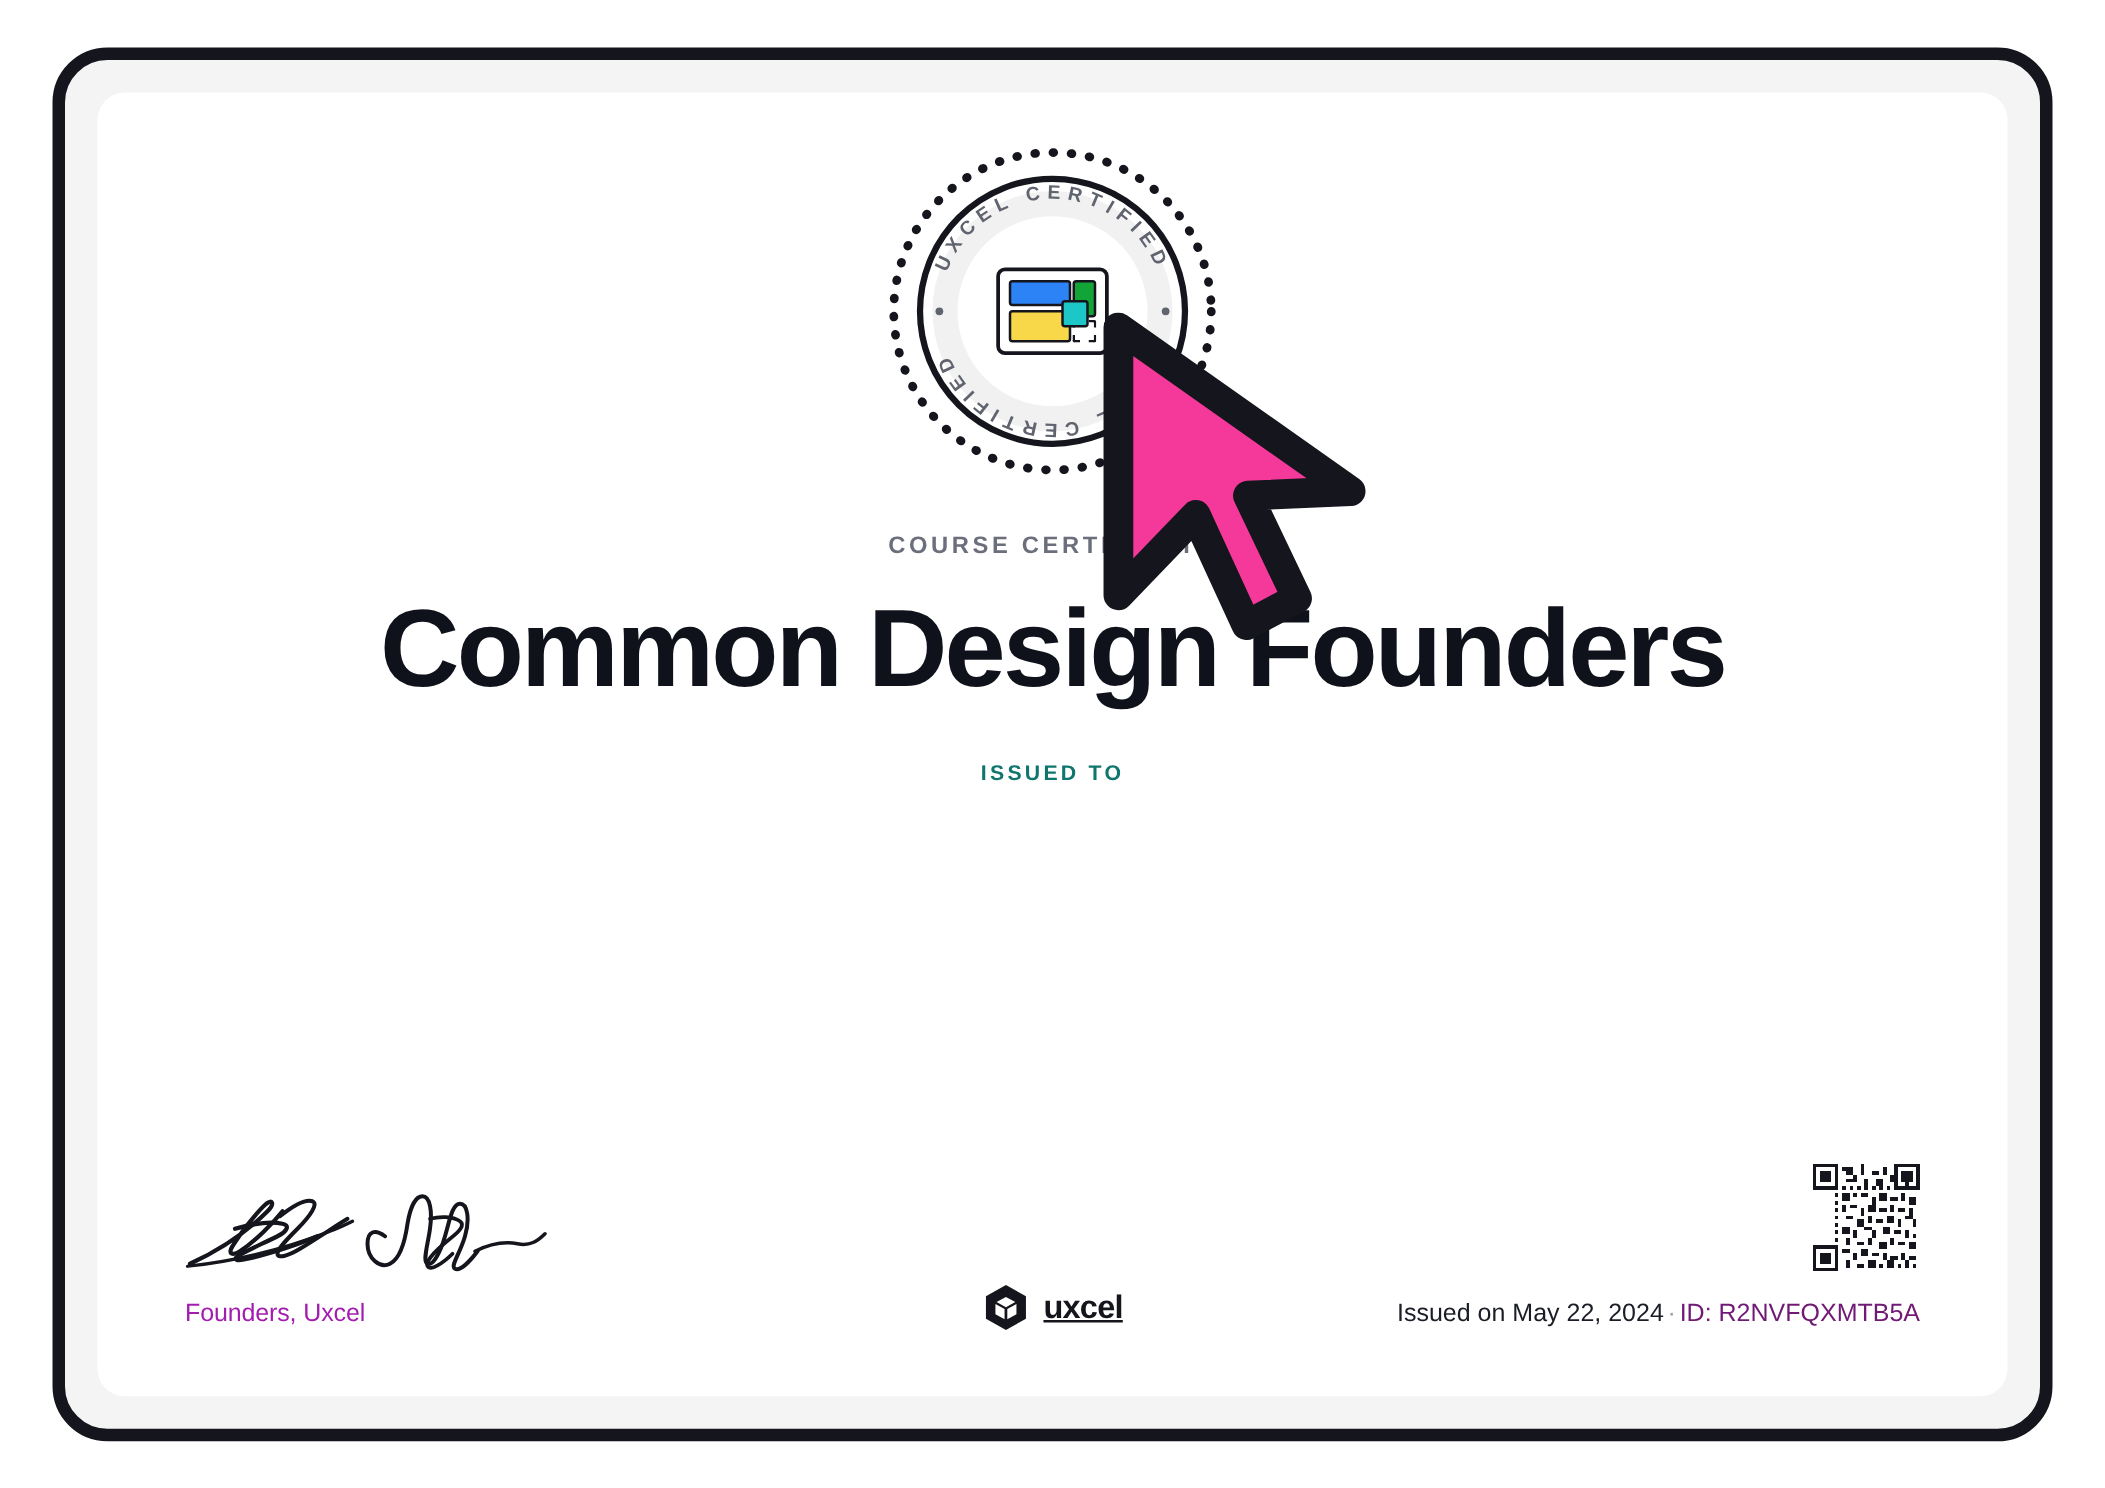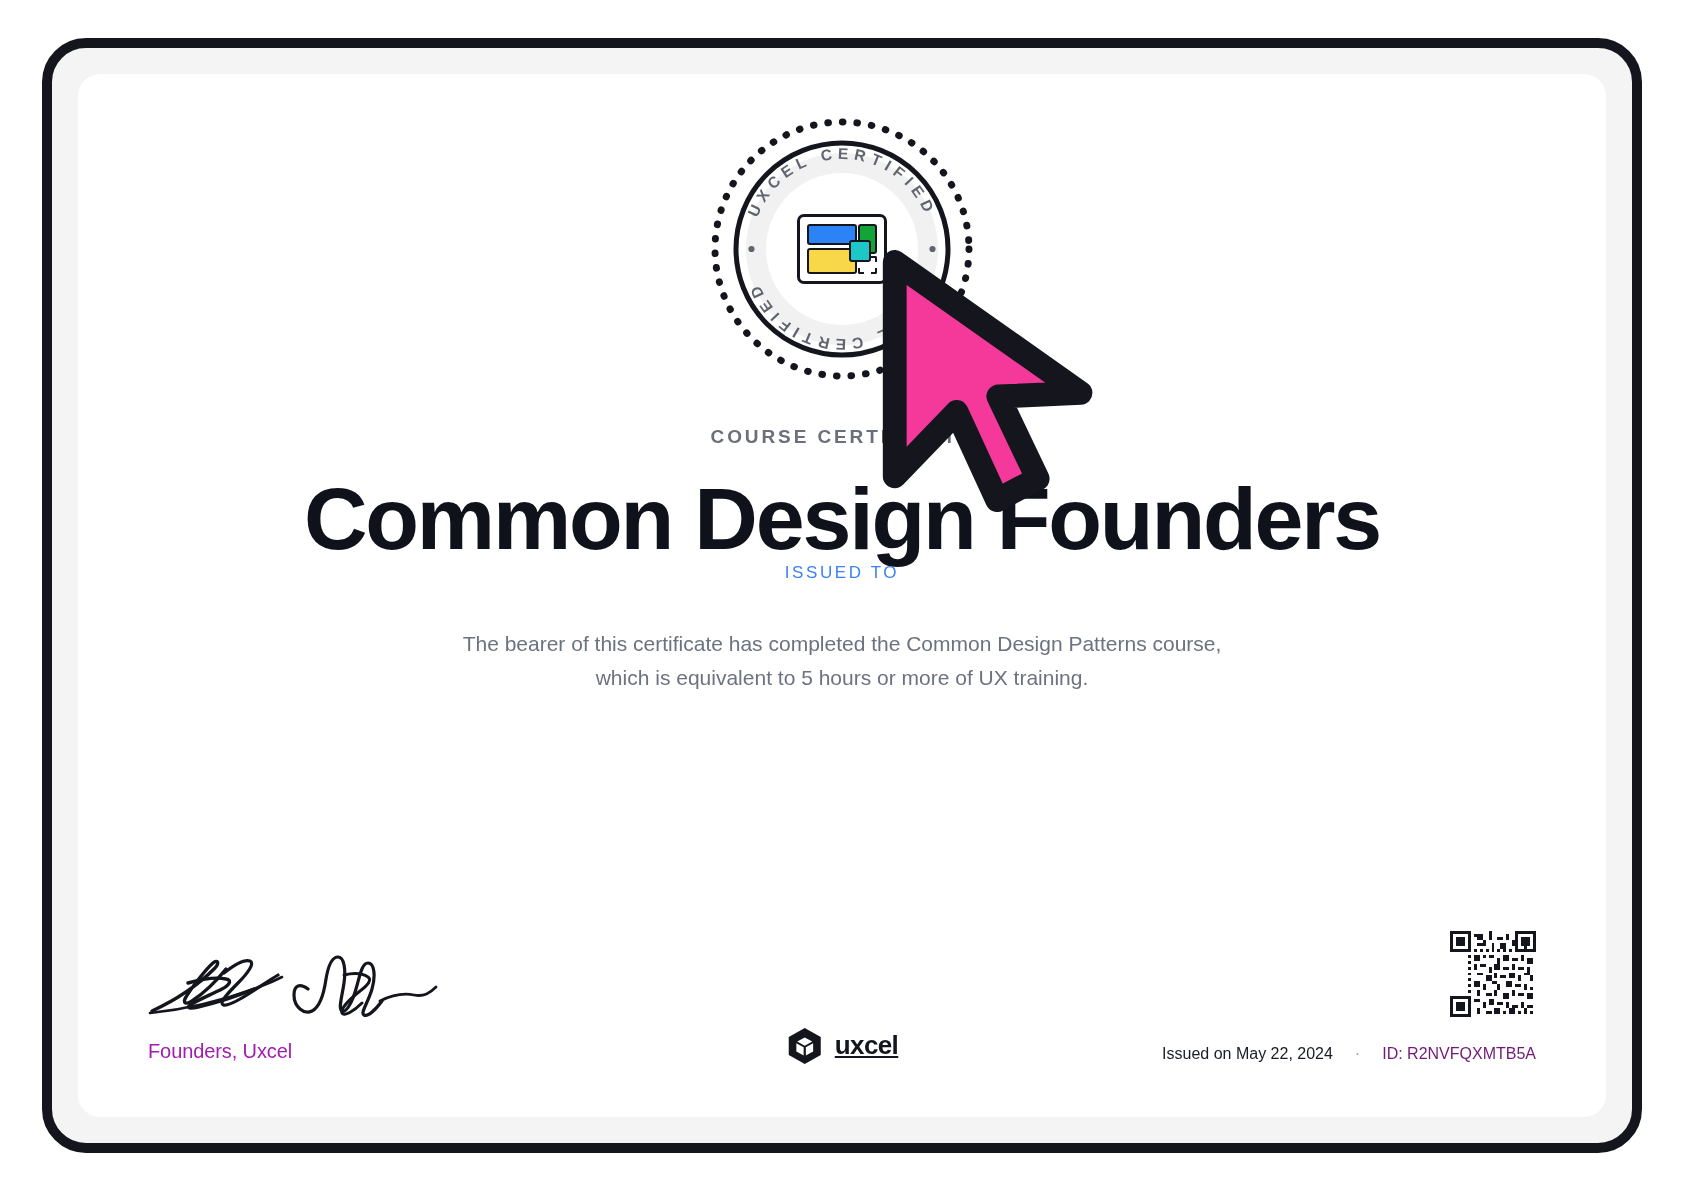--- a/index.html
+++ b/index.html
@@ -107,24 +107,25 @@
   .course-title {
     margin-top: 26px;
     font-size: 88px;
     font-weight: 800;
     letter-spacing: -2.2px;
     color: #0f111b;
     line-height: 1.02;
     text-align: center;
   }
   .issued-label {
+    margin-top: 46px;
     font-size: 17px;
-    font-weight: 400;
+    font-weight: 700;
     letter-spacing: 2.6px;
-    color: #3b82f6;
+    color: #0f766e;
     text-transform: uppercase;
   }
   .recipient {
     margin-top: 22px;
     font-size: 39px;
     font-weight: 800;
     letter-spacing: -0.6px;
     color: #0f111b;
   }
   .description {
@@ -166,22 +167,22 @@
   .brand-name {
     font-size: 26px;
     font-weight: 800;
     letter-spacing: -0.6px;
     color: #15161d;
     text-decoration: underline;
   }
   .meta {
     position: absolute;
     right: 0; bottom: 12px;
-    display: flex; align-items: baseline; gap: 22px;
-    font-size: 16px;
+    display: flex; align-items: baseline; gap: 3px;
+    font-size: 20px;
     white-space: nowrap;
   }
   .meta-date { color: #1a1c26; }
   .meta-dot { color: #9aa0ab; }
   .meta-id { color: #701a75; }
   .qr {
     position: absolute;
     right: 0; bottom: 58px;
     width: 86px; height: 86px;
   }
@@ -235,21 +236,20 @@
           </div>
         </div>
       </div>
 
       <div class="eyebrow">COURSE CERTIFICATE</div>
 
       <h1 class="course-title">Common Design Founders</h1>
 
       <div class="issued-label">ISSUED TO</div>
 
-      <p class="description">The bearer of this certificate has completed the Common Design Patterns course, which is equivalent to 5 hours or more of UX training.</p>
 
       <div class="footer">
 
         <div class="sig-area">
           <svg viewBox="0 0 290 80" xmlns="http://www.w3.org/2000/svg" aria-hidden="true">
             <g fill="none" stroke="#15161d" stroke-linecap="round" stroke-linejoin="round">
 
               <path d="M4 72 C30 60 52 44 66 30 C72 24 70 20 65 24 C58 30 44 48 38 58 C34 64 38 66 44 62 C56 54 70 40 78 30" stroke-width="3.4"></path>
               <path d="M40 44 C54 40 68 38 78 40 C84 41 82 46 74 50 C62 56 48 62 42 66 C38 69 42 70 50 68 C68 64 92 56 106 50" stroke-width="3.4"></path>
               <path d="M76 34 C86 26 96 20 102 22 C107 24 100 34 90 44 C82 52 74 60 74 64 C74 68 82 66 92 60 C104 53 120 42 130 36" stroke-width="3.2"></path>

